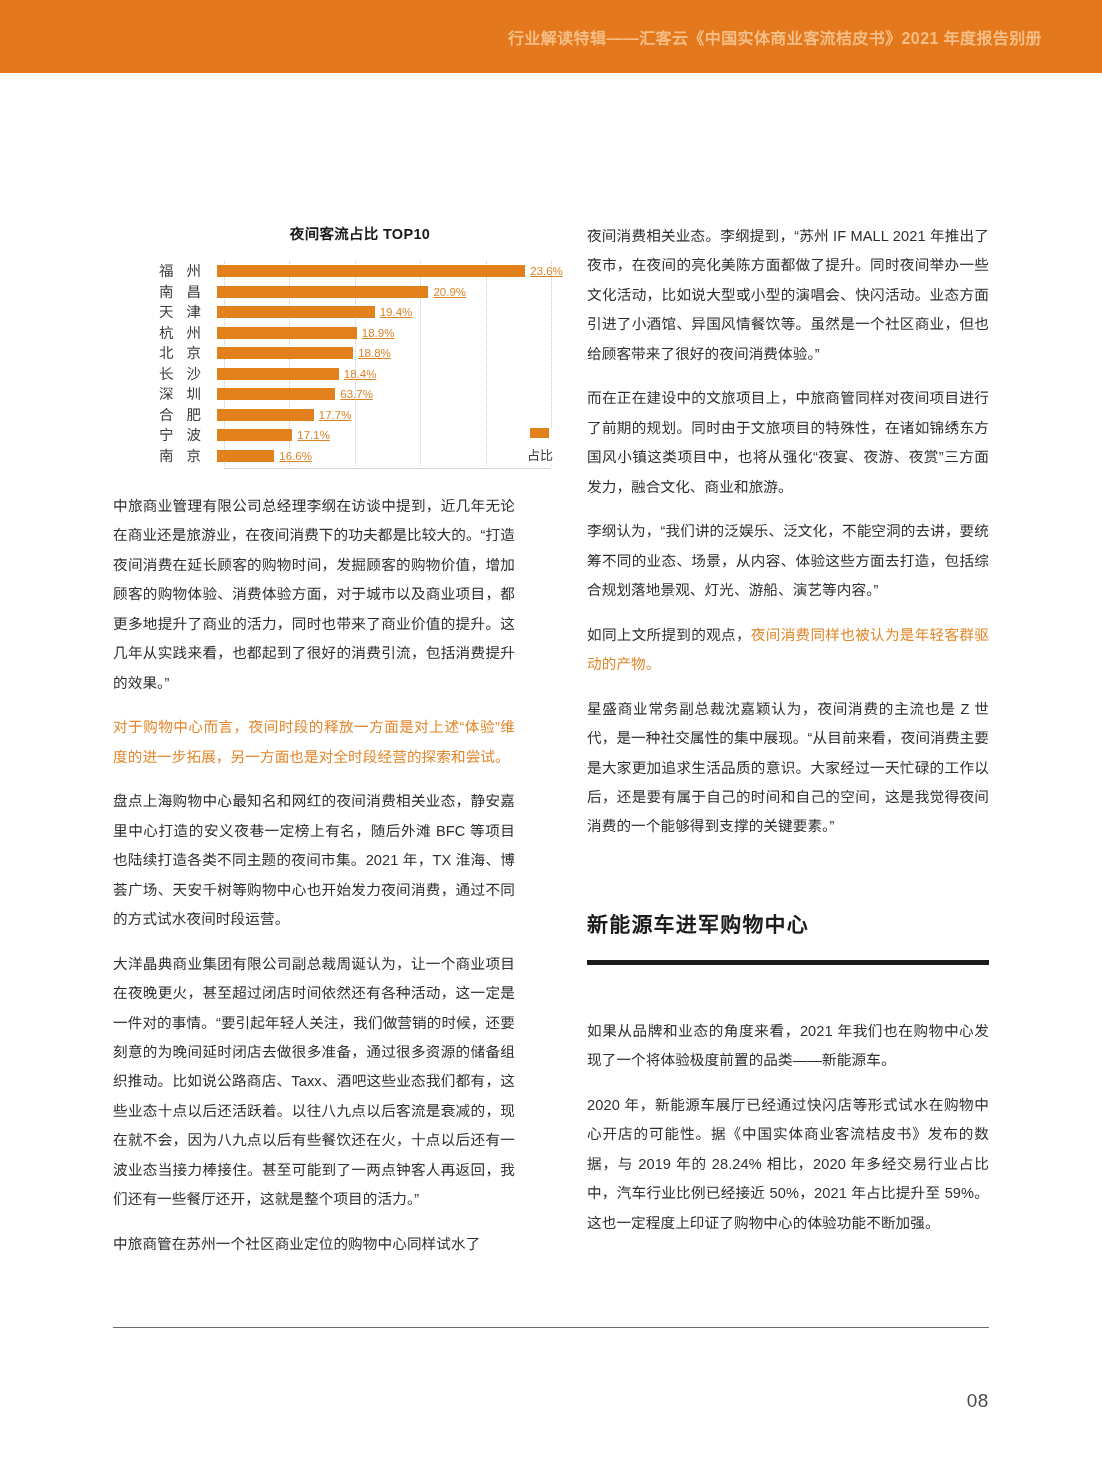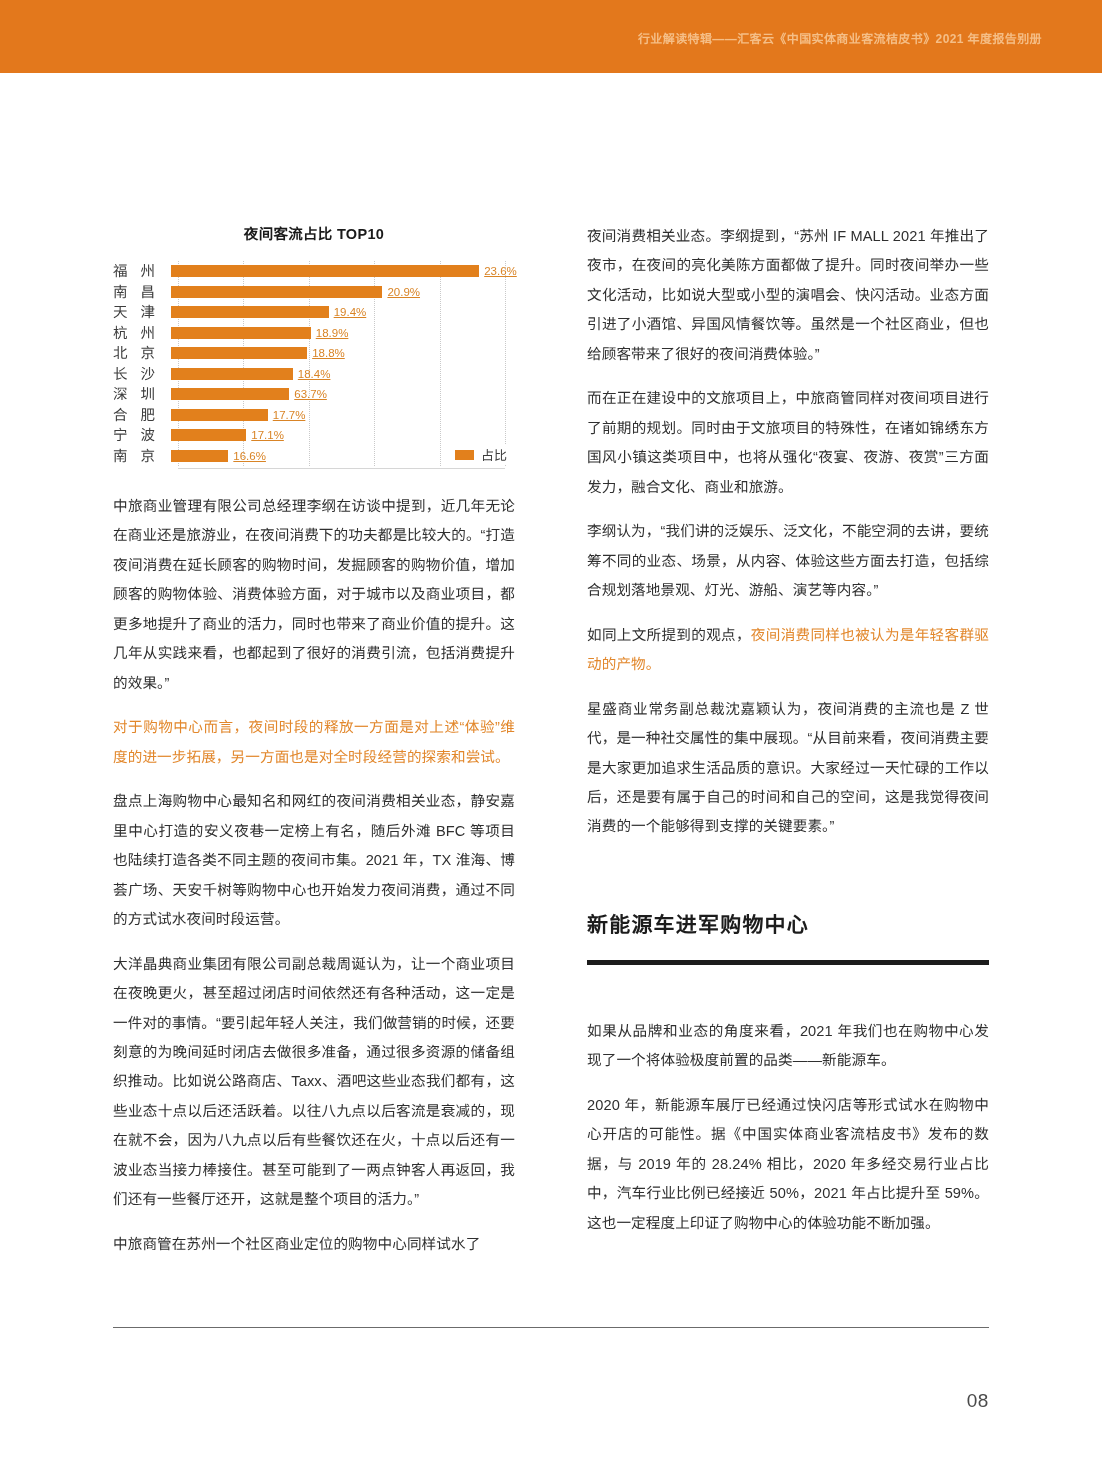--- a/index.html
+++ b/index.html
@@ -27,21 +27,21 @@
     height: 73px;
     background: #E3781C;
     box-sizing: border-box;
   }
   .header-title {
     position: absolute;
     right: 60px;
     top: 50%;
     transform: translateY(-50%);
     color: #F5BE86;
-    font-size: 12px;
+    font-size: 16px;
     font-weight: bold;
     letter-spacing: 0.4px;
     white-space: nowrap;
   }
 
   
   .content {
     position: absolute;
     top: 222px;
     left: 113px;
@@ -50,20 +50,21 @@
     gap: 72px;
   }
   .col {
     width: 402px;
   }
 
   
   .chart-block {
     width: 402px;
     margin-bottom: 26px;
+    margin-left: 46px;
   }
   .chart-title {
     text-align: center;
     font-size: 14.5px;
     font-weight: bold;
     color: #1a1a1a;
     margin: 0 0 18px 0;
     letter-spacing: 0.3px;
   }
   .chart-body {
@@ -138,20 +139,21 @@
   .chart-legend {
     position: absolute;
     right: 8px;
     bottom: 2px;
     display: flex;
     align-items: center;
     gap: 7px;
     z-index: 3;
     background: #ffffff;
     padding-left: 6px;
+    flex-direction: column;
   }
   .legend-swatch {
     width: 19px;
     height: 10px;
     background: #E2801C;
     display: inline-block;
   }
   .legend-text {
     font-size: 13px;
     color: #3d3d3d;

